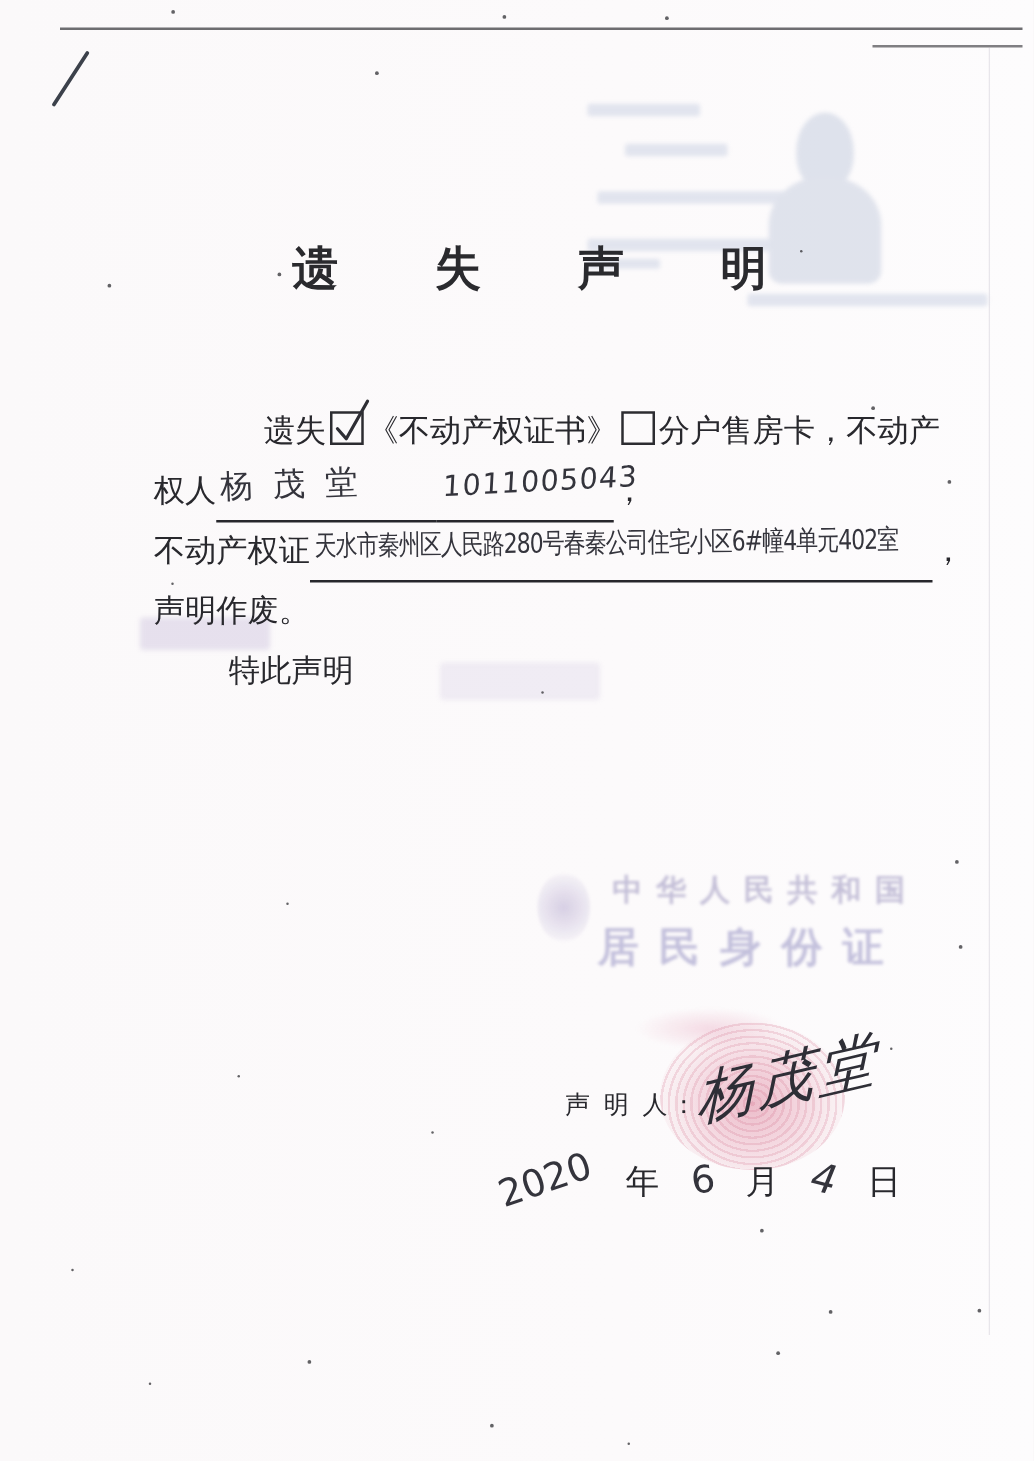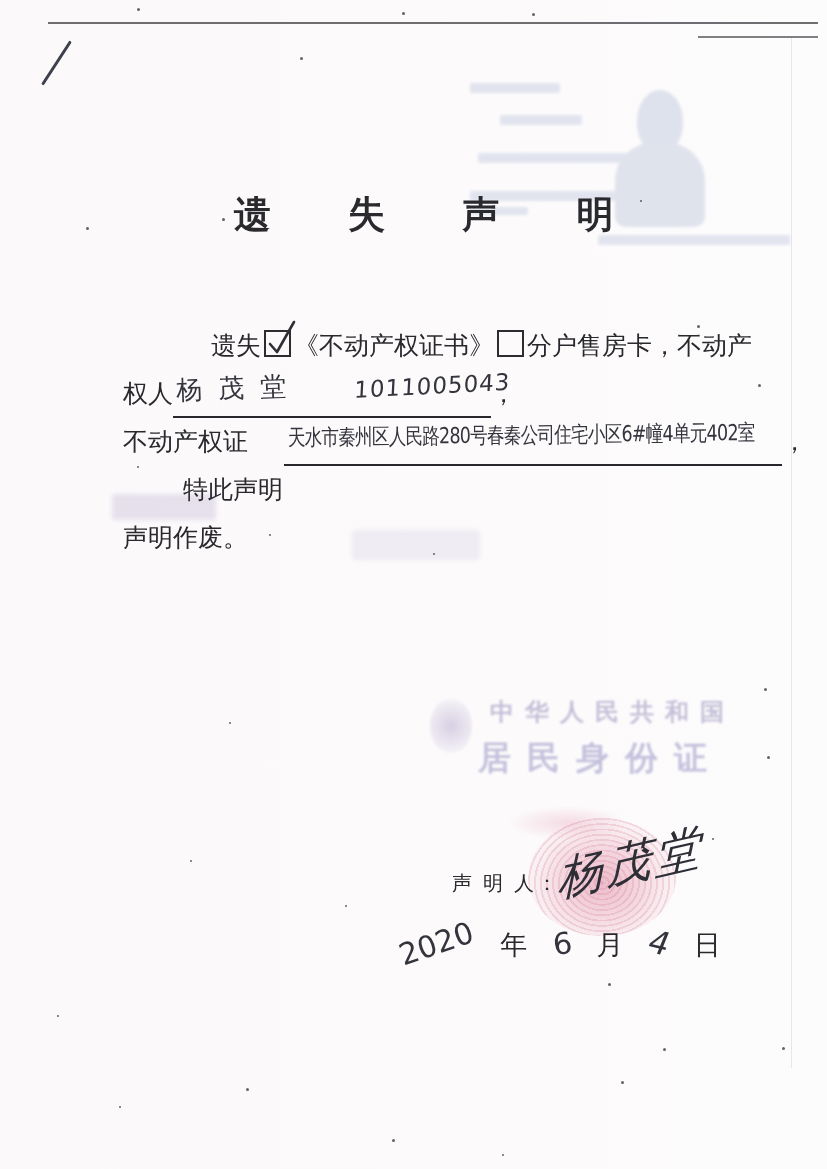--- a/index.html
+++ b/index.html
@@ -45,21 +45,21 @@
   .cbox{position:relative;display:inline-block;width:23px;height:23px;border:2px solid #2c2c31;vertical-align:-3px;margin:0 3px;}
   .cbox svg{position:absolute;left:-2px;top:-14px;overflow:visible;}
   .blank{display:inline-block;border-bottom:2px solid #27272c;vertical-align:bottom;height:44px;position:relative;}
   .blank .hw{position:absolute;left:4px;bottom:2px;white-space:nowrap;}
   .hw{font-family:"DejaVu Sans","Liberation Sans",sans-serif;color:#34343c;}
   .hw-name{font-size:26px;letter-spacing:16px;transform:rotate(-2deg);transform-origin:left bottom;display:inline-block;}
   .hw-num{font-size:23px;letter-spacing:1px;transform:rotate(-3deg) skewX(-6deg);transform-origin:left bottom;display:inline-block;}
   .hw-addr{font-size:22px;letter-spacing:-1px;transform:scaleX(.80) rotate(-.5deg);transform-origin:left bottom;display:inline-block;}
   .blank-name{width:176px;}
   .blank-num{width:142px;}
-  .blank-addr{width:498px;margin-left:36px;}
+  .blank-addr{width:498px;}
   
   .fingerprint{position:absolute;left:528px;top:818px;width:148px;height:118px;border-radius:50%;z-index:1;
     background:
       repeating-radial-gradient(ellipse at 50% 55%,rgba(205,95,125,.18) 0 2px,transparent 2px 6px),
       radial-gradient(ellipse at 50% 55%,rgba(216,110,140,.45) 0%,rgba(228,150,172,.34) 38%,rgba(238,190,202,.20) 62%,rgba(244,214,222,.08) 78%,transparent 88%);
     filter:blur(.6px);}
   .sign-row{position:absolute;left:452px;top:850px;z-index:2;white-space:nowrap;}
   .sign-label{font-size:20px;letter-spacing:3px;color:#28282d;}
   .sign-name{display:inline-block;font-family:"DejaVu Sans","Liberation Sans",sans-serif;
     font-size:46px;font-style:italic;color:#2e2e36;transform:rotate(-13deg) skewX(-12deg);
@@ -111,22 +111,22 @@
       <span>遗失</span><span class="cbox"><svg width="34" height="40">
             <polyline points="6,26 13,34 30,4" fill="none" stroke="#2e2e34" stroke-width="2.6" stroke-linecap="round" stroke-linejoin="round"></polyline>
           </svg></span><span>《不动产权证书》</span><span class="cbox"></span><span>分户售房卡，不动产</span>
     </div>
     <div class="bline">
       <span>权人</span><span class="blank blank-name"><span class="hw hw-name">杨茂堂</span></span><span class="blank blank-num"><span class="hw hw-num">1011005043</span></span><span>，</span>
     </div>
     <div class="bline">
       <span>不动产权证</span><span class="blank blank-addr"><span class="hw hw-addr">天水市秦州区人民路280号春秦公司住宅小区6#幢4单元402室</span></span><span>，</span>
     </div>
+    <div class="bline">声明作废。</div>
     <div class="bline indent-sm">特此声明</div>
-    <div class="bline">声明作废。</div>
   </div>
 
   <div class="fingerprint"></div>
   <div class="sign-row">
     <span class="sign-label">声 明 人：</span><span class="sign-name hw">杨茂堂</span>
   </div>
 
   <div class="date-row">
     <span class="hw hw-year">2020</span><span class="dl">年</span><span class="hw hw-m">6</span><span class="dl">月</span><span class="hw hw-d">4</span><span class="dl">日</span>
   </div>

